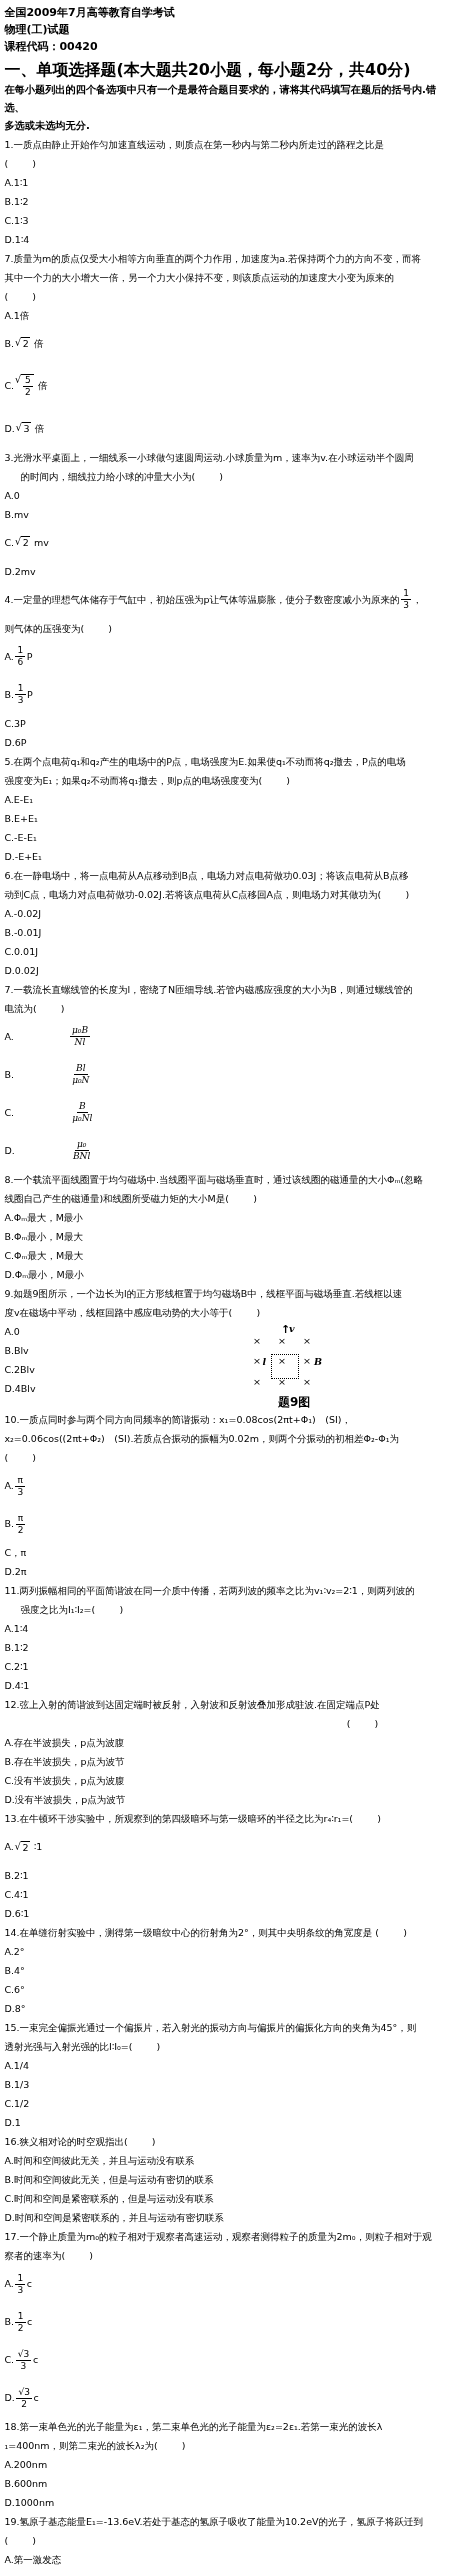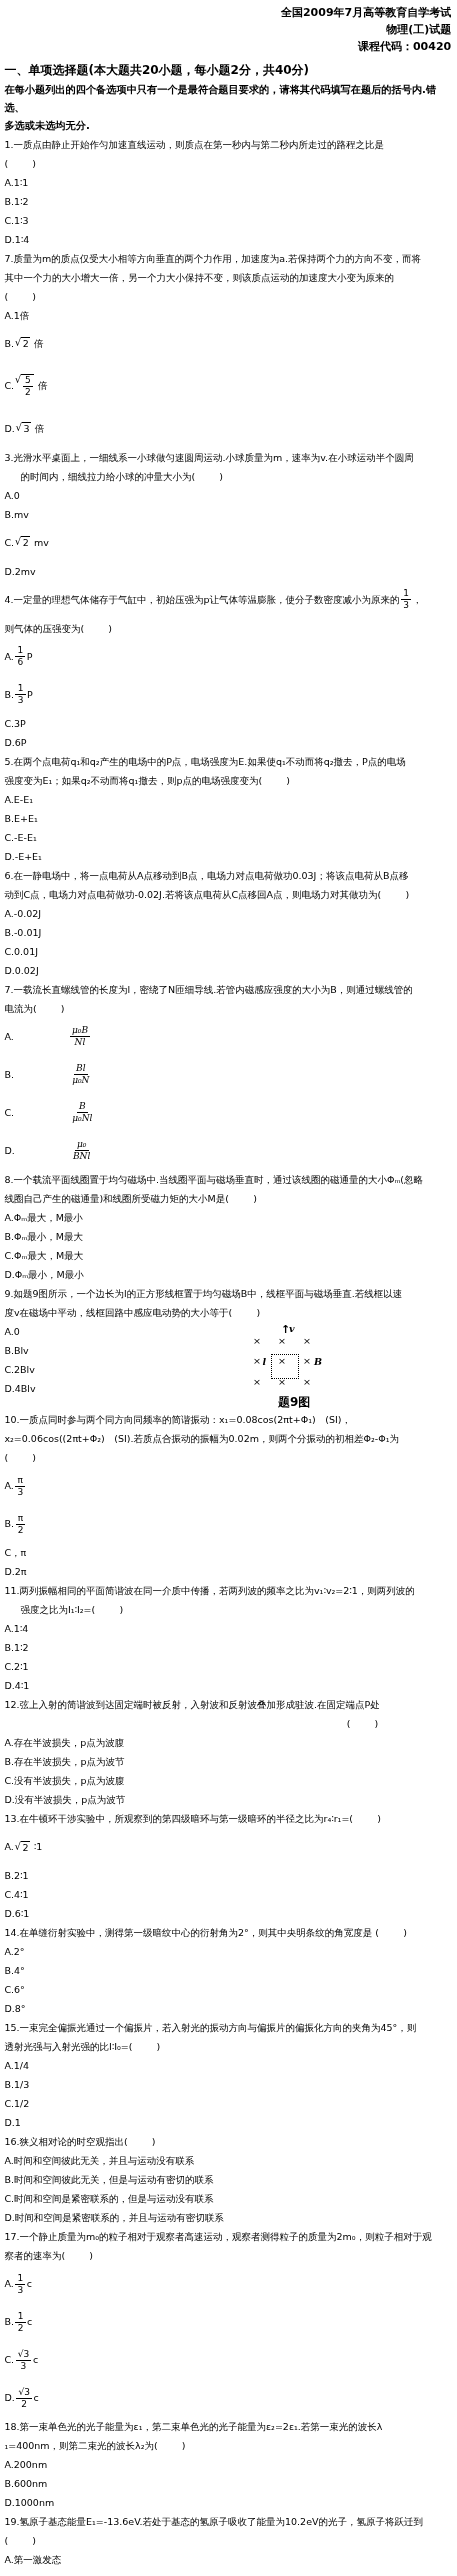--- a/index.html
+++ b/index.html
@@ -4,22 +4,22 @@
 <style>
   * { box-sizing: border-box; }
   html, body { margin: 0; padding: 0; background: #ffffff; }
   body {
     width: 457px;
     color: #000;
     font-family: "DejaVu Sans", "Liberation Sans", sans-serif;
   }
   .page { padding: 3.6px 5.8px 10.2px 4.4px; min-height: 2576px; }
 
-  .t-line { text-align: right; font-weight: bold; font-size: 11px; line-height: 17px; white-space: pre-wrap; }
-  .hdg { font-weight: bold; font-size: 12px; line-height: 20.4px; margin-top: 5.8px; white-space: pre-wrap; }
+  .t-line { text-align: left; font-weight: bold; font-size: 11px; line-height: 17px; white-space: pre-wrap; }
+  .hdg { font-weight: bold; font-size: 16px; line-height: 20.4px; margin-top: 5.8px; white-space: pre-wrap; }
   .instr { font-weight: bold; font-size: 10.2px; line-height: 18px; white-space: pre-wrap; }
 
   .line { font-size: 9.5px; line-height: 19px; min-height: 19px; white-space: pre-wrap; }
   .line.tall  { display: flex; align-items: center; line-height: 1.25; min-height: 38px; }
   .line.tall2 { min-height: 47px; }
   .line.ind { padding-left: 16px; }
   .line.right { text-align: right; padding-right: 73px; }
 
   .fr { display: inline-flex; flex-direction: column; align-items: center; vertical-align: middle; margin: 0 1.5px; font-size: 9px; }
   .fr .n { padding: 0 2.2px; border-bottom: 0.7px solid #000; text-align: center; line-height: 1.25; }

